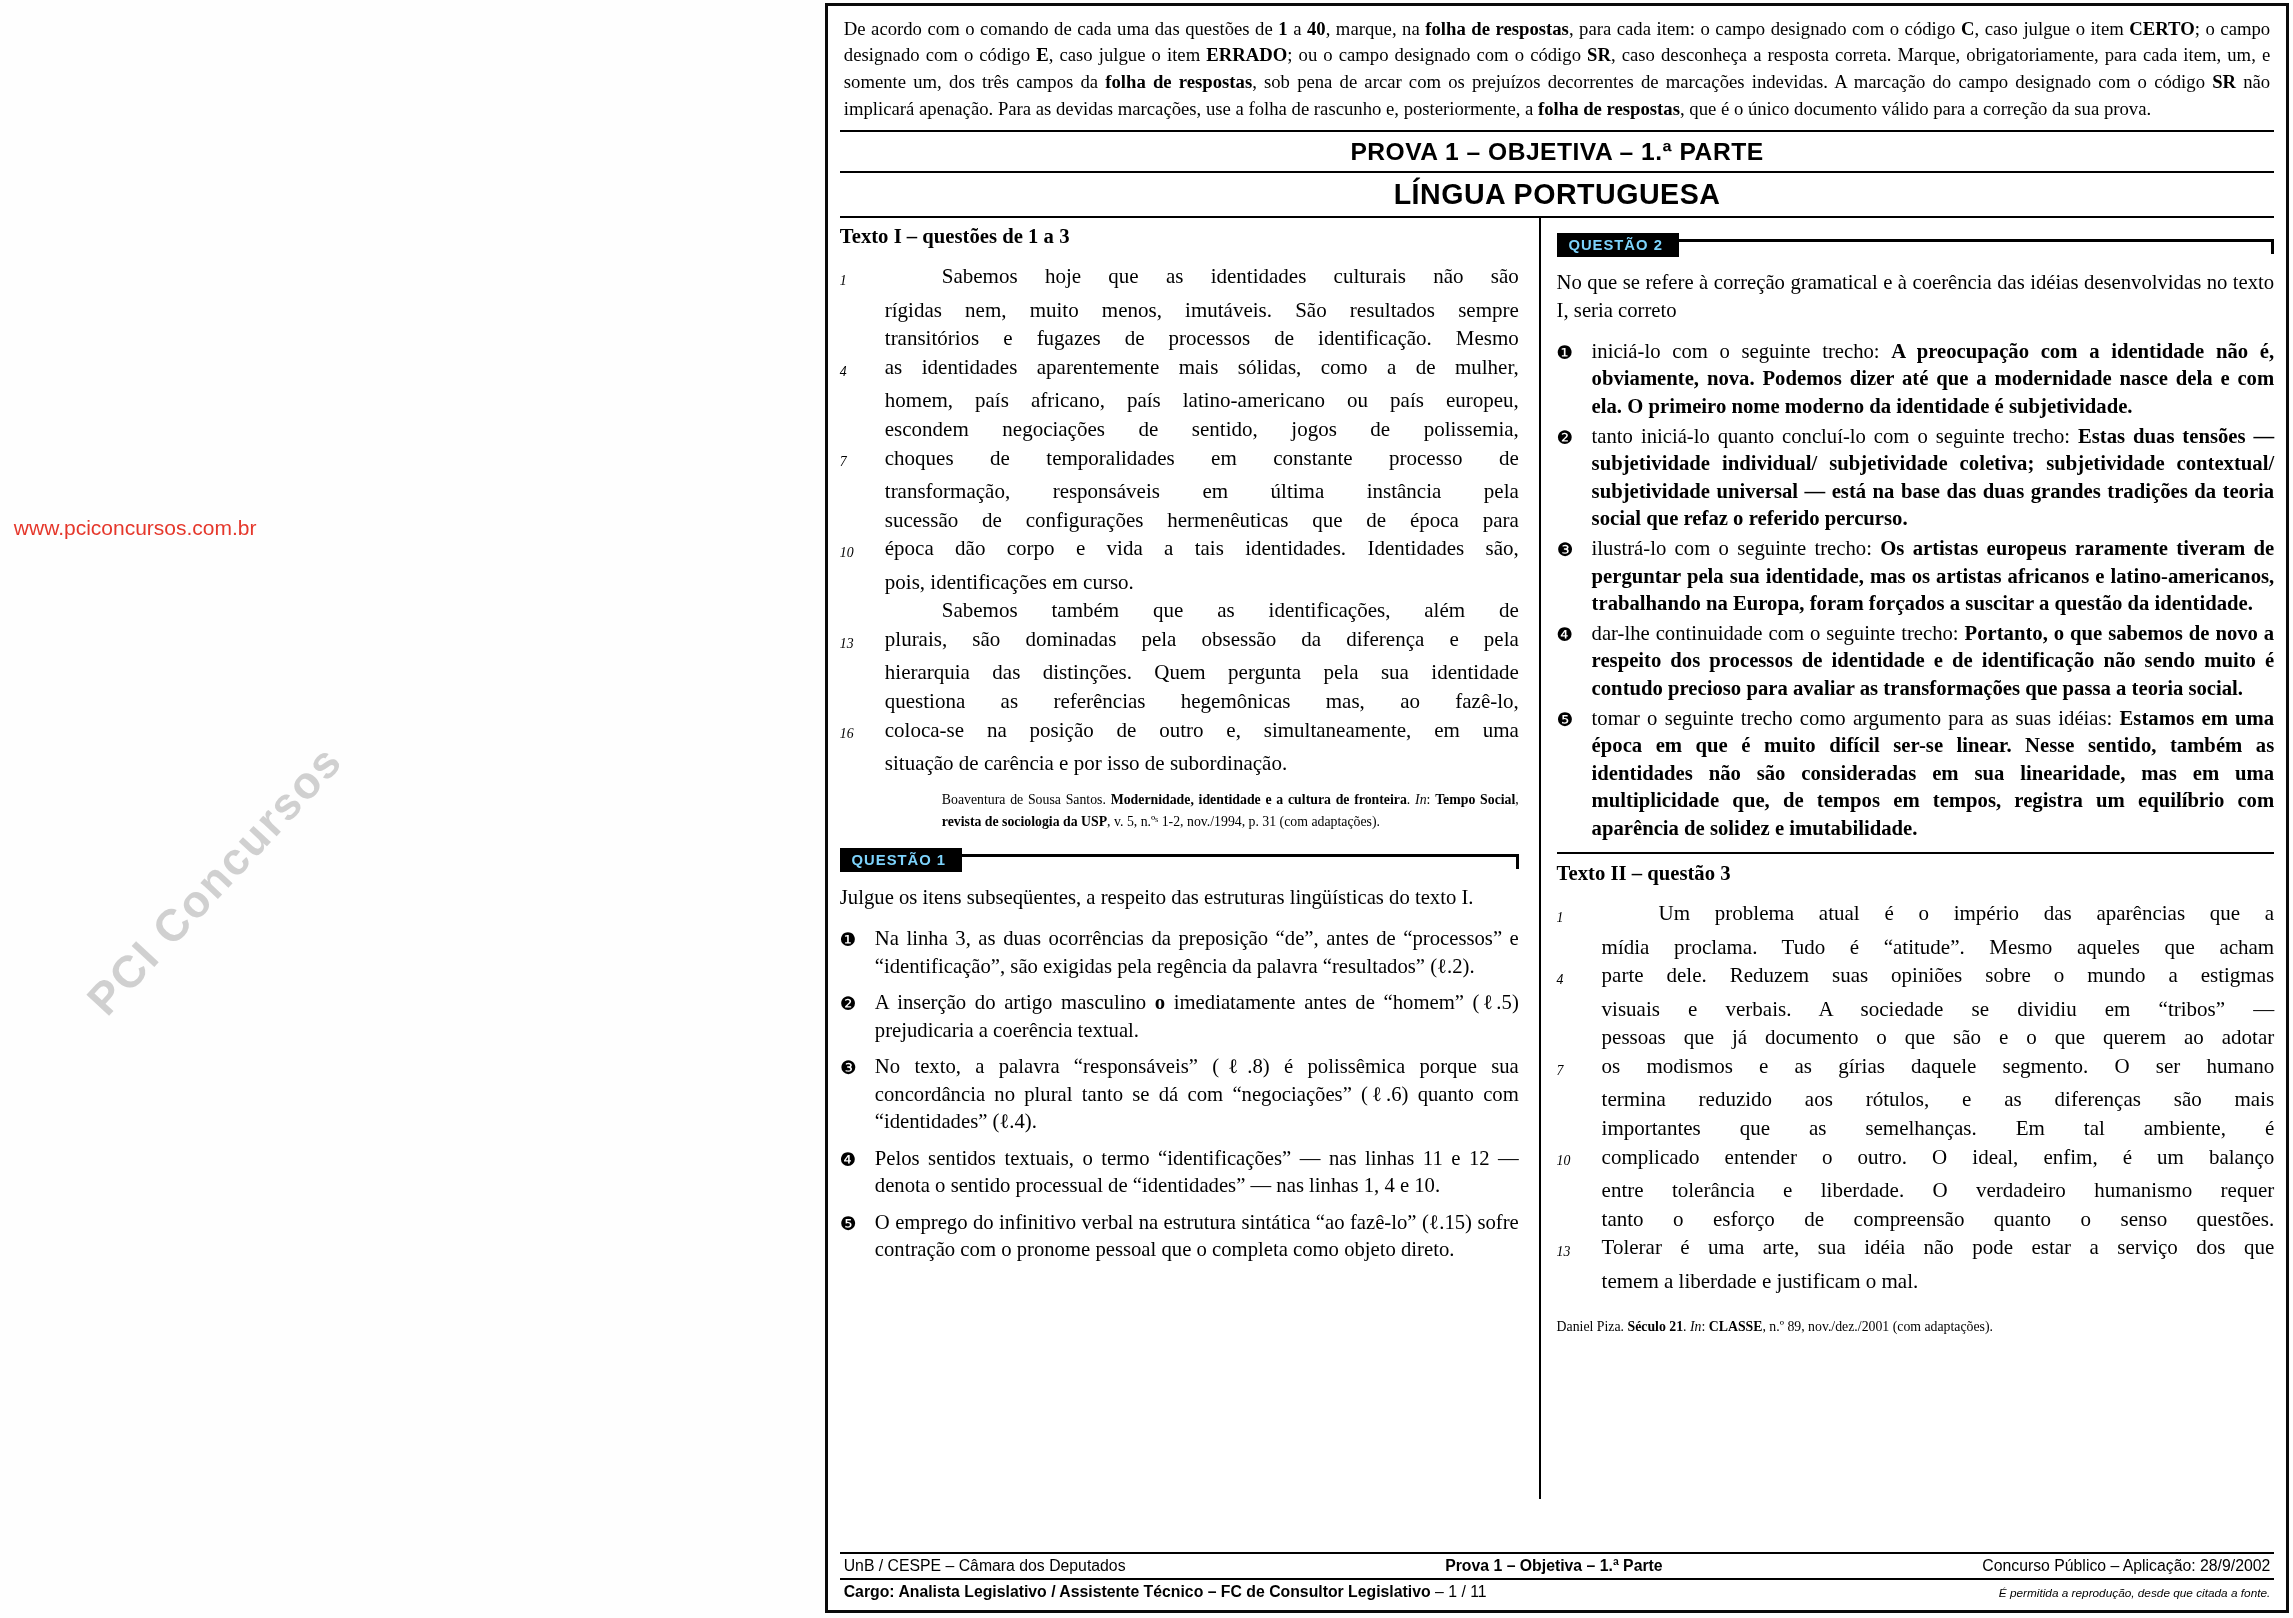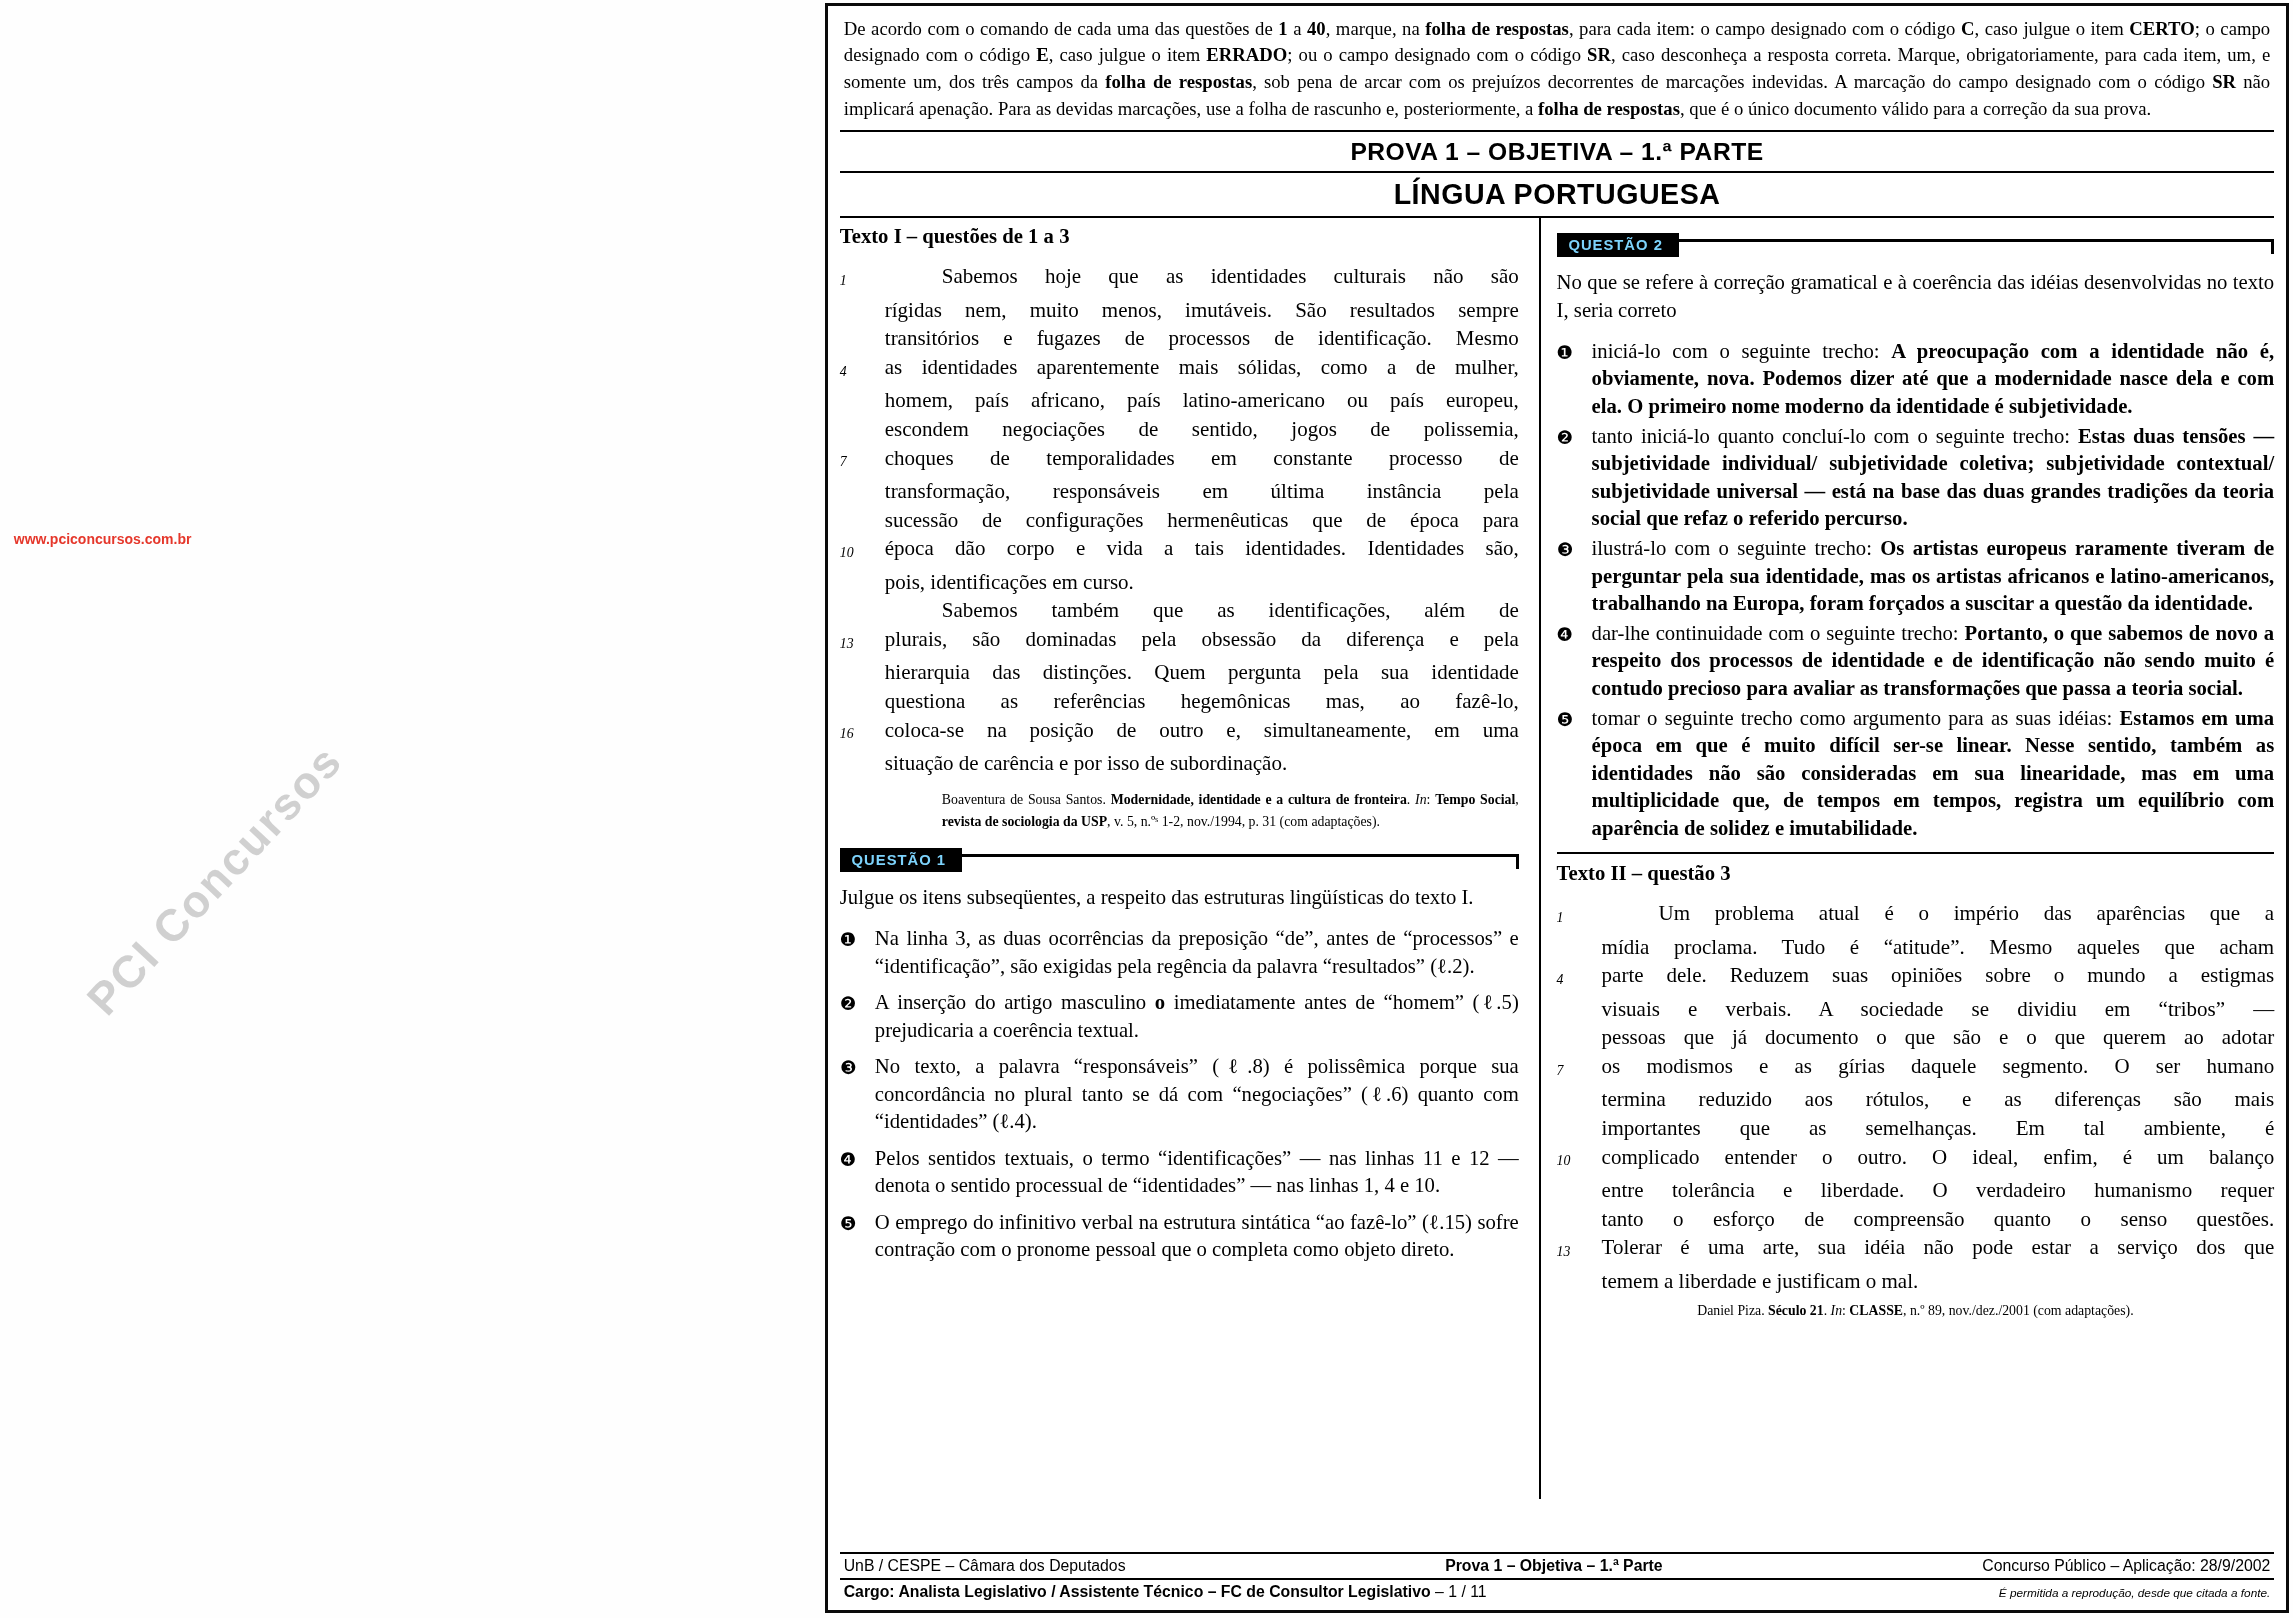--- a/index.html
+++ b/index.html
@@ -7,24 +7,23 @@
     width: 2293px; height: 1618px;
     overflow: hidden;
     background: #ffffff;
     font-family: "Liberation Serif", serif;
     color: #000;
   }
   .canvas { position: absolute; inset: 0; background: #fefefe; }
 
   
   .wm-url {
-    position: absolute; left: 13.8px; top: 531px;
+    position: absolute; left: 13.8px; top: 516px;
     font-family: "Liberation Sans", sans-serif;
-    font-size: 14px;
-    font-weight: bold;
+    font-size: 21px;
   }
   .wm-diag {
     position: absolute; left: 77px; top: 990px;
     font-family: "Liberation Sans", sans-serif;
     font-size: 45px; font-weight: bold;
     transform: rotate(-47deg); transform-origin: 0 0;
     opacity: 0.9; letter-spacing: 2px; white-space: nowrap;
   }
 
   
@@ -65,21 +64,21 @@
   .tline { display: flex; line-height: 28.6px; font-size: 21px; }
   .tline .n { flex: none; width: 45px; font-style: italic; font-size: 13.8px; padding-top: 4.9px; }
   .tline .t { flex: 1; text-align: justify; text-align-last: justify; }
   .tline .t.ind { padding-left: 57px; }
   .tline .t.noj { text-align-last: left; }
 
   .citation {
     margin: 11.8px 0 5.9px 102px;
     font-size: 13.8px; line-height: 1.55; text-align: justify;
   }
-  .citation-right { margin: 5px 0 0 0; text-align: center; }
+  .citation-right { margin: 21px 0 0 0; text-align: left; }
 
   .qlabel { display: flex; align-items: flex-start; margin: 15.8px 0 11.8px 0; }
   .qbox {
     background: #000; color: #7dd3fc;
     font-family: "Liberation Sans", sans-serif; font-weight: bold;
     font-size: 14.8px; padding: 3.9px 15.8px 3.9px 11.8px; letter-spacing: 1px;
     flex: none;
   }
   .qline { flex: 1; margin-top: 5.9px; border-top: 3px solid #000; position: relative; }
   .qline::after {

